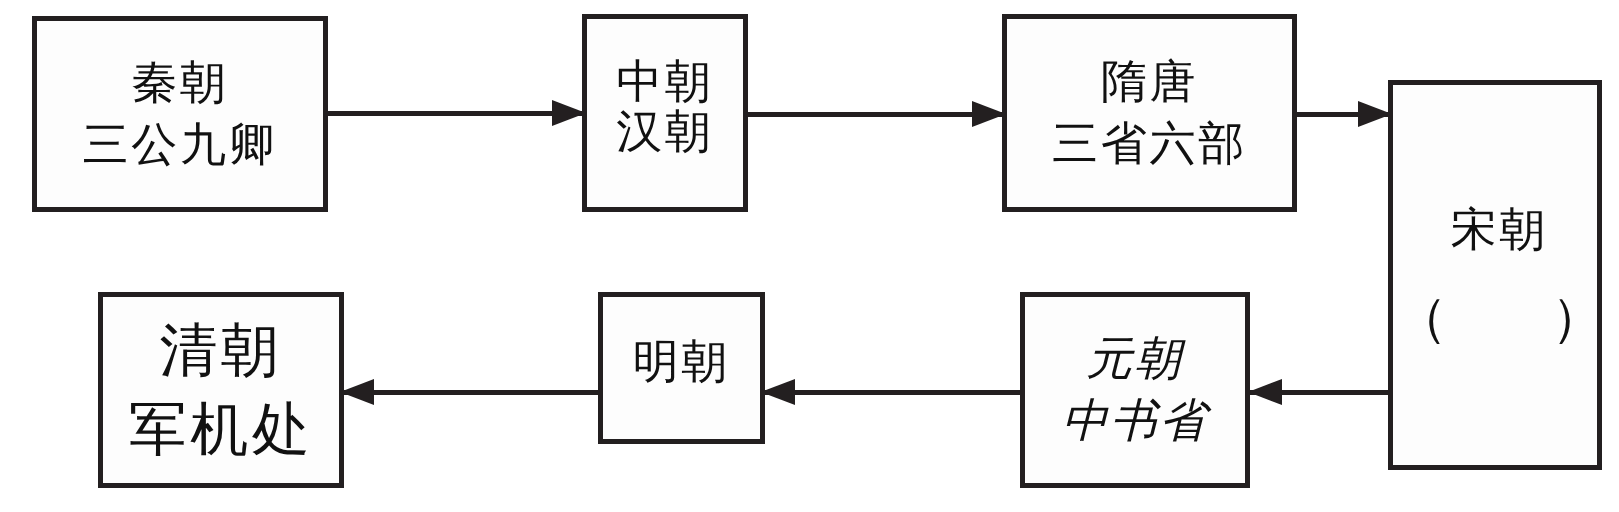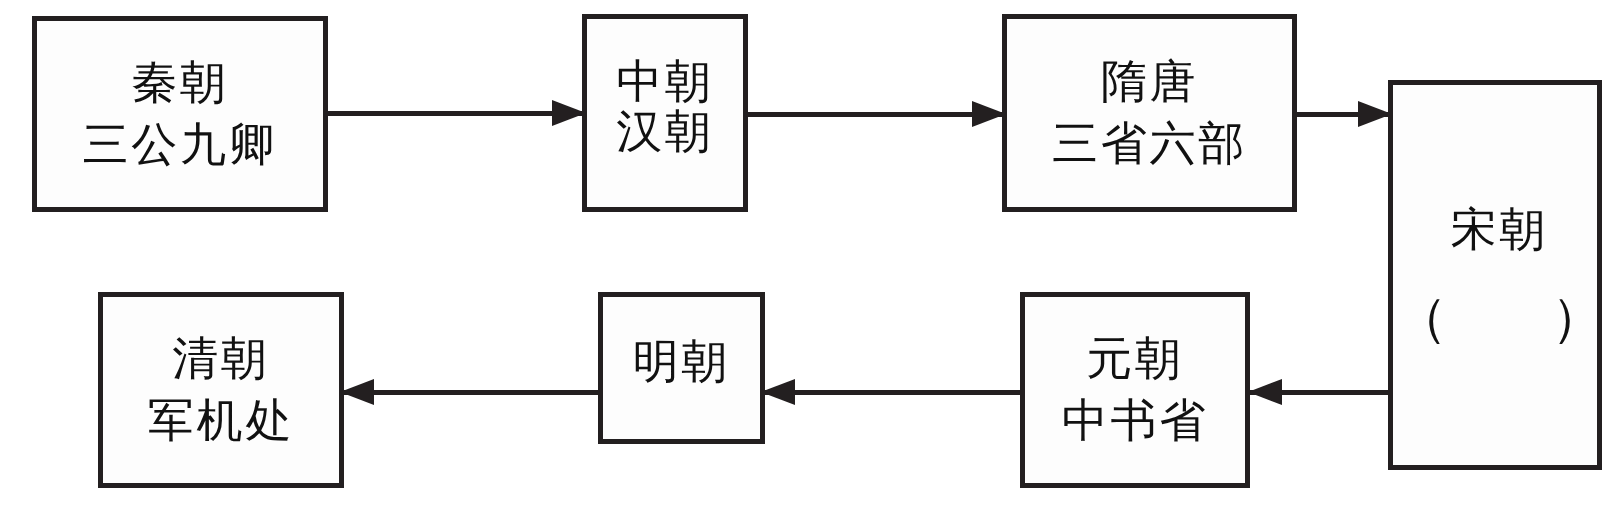--- a/index.html
+++ b/index.html
@@ -37,28 +37,28 @@
   }
   .node .line-1 { margin-bottom: 0.28em; }
 
   
   #node-qin   { left: 32px;   top: 16px;  width: 296px; height: 196px; }
   #node-han   { left: 582px;  top: 14px;  width: 166px; height: 198px; }
   #node-suitang { left: 1002px; top: 14px; width: 295px; height: 198px; }
   #node-song  { left: 1388px; top: 80px;  width: 214px; height: 390px; padding-left: 9px; }
   #node-qing  { left: 98px;   top: 292px; width: 246px; height: 196px; }
   #node-ming  { left: 598px;  top: 292px; width: 167px; height: 152px; }
-  #node-yuan  { left: 1020px; top: 292px; width: 230px; height: 196px; }
+  #node-yuan  { left: 1020px; top: 292px; width: 230px; height: 196px; font-style: italic; }
 
   
   #node-qin   .line { font-size: 46px; }
   #node-han   .line { font-size: 46px; }
   #node-suitang .line { font-size: 46px; }
   #node-song  .line { font-size: 46px; }
-  #node-qing  .line { font-size: 46px; }
+  #node-qing  .line { font-size: 58px; }
   #node-ming  .line { font-size: 46px; }
   #node-yuan  .line { font-size: 46px; }
 
   #node-song .line-1 { margin-bottom: 0; }
   #node-song .line-2 { margin-top: 34px; font-size: 52px; letter-spacing: 0; }
 
   
   .arrow {
     position: absolute;
     height: 0;

